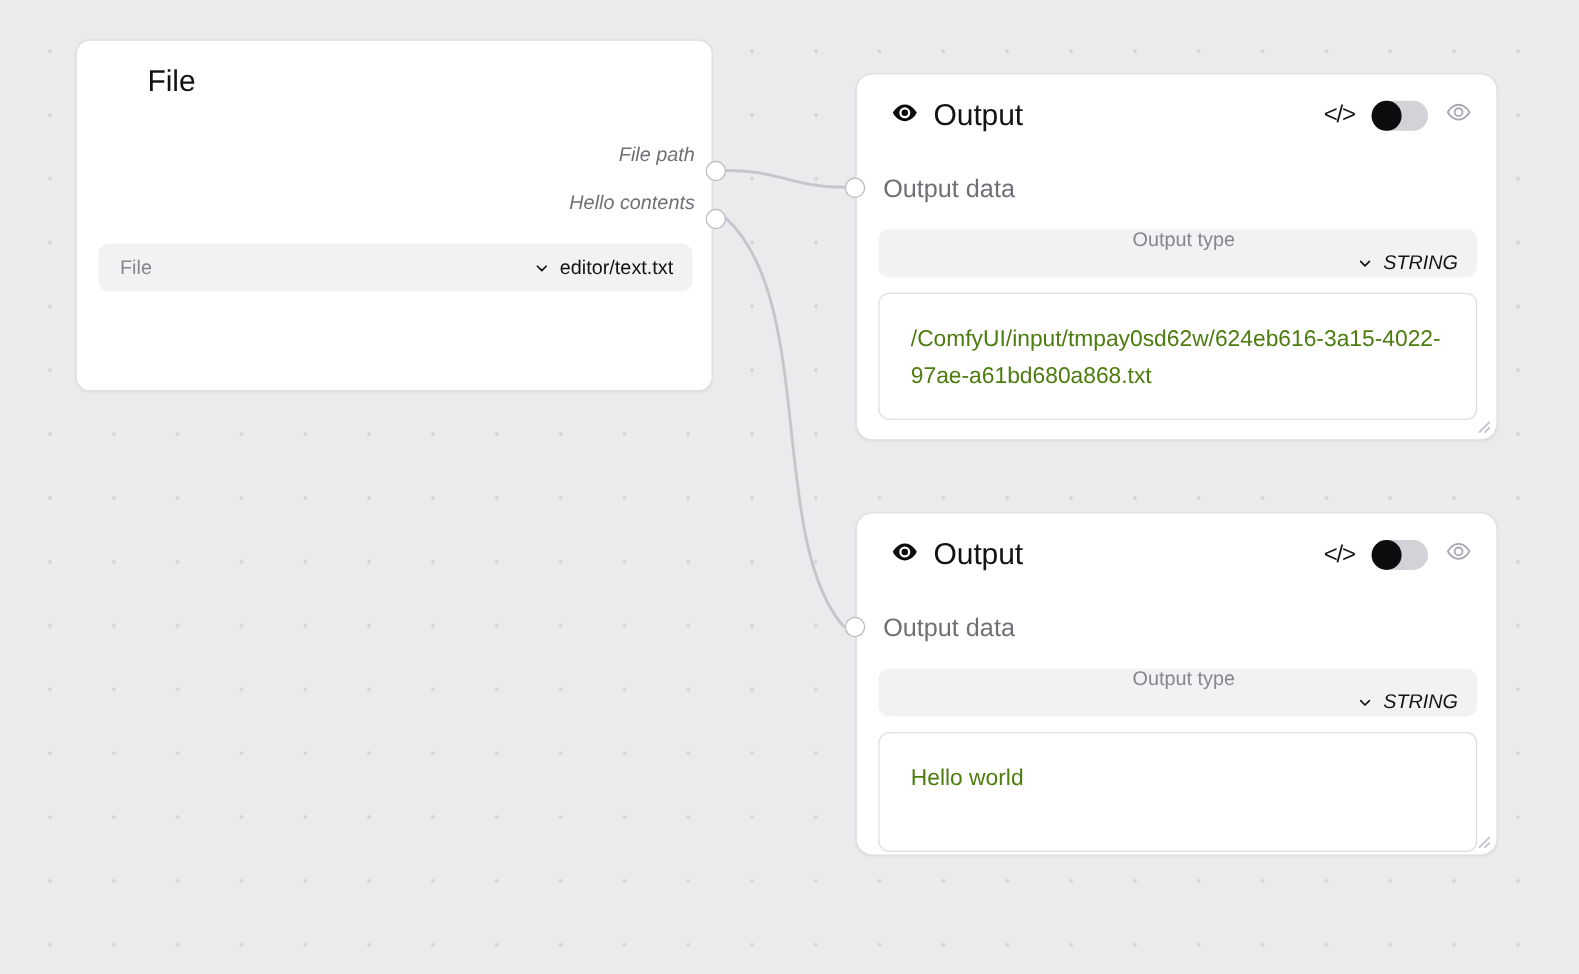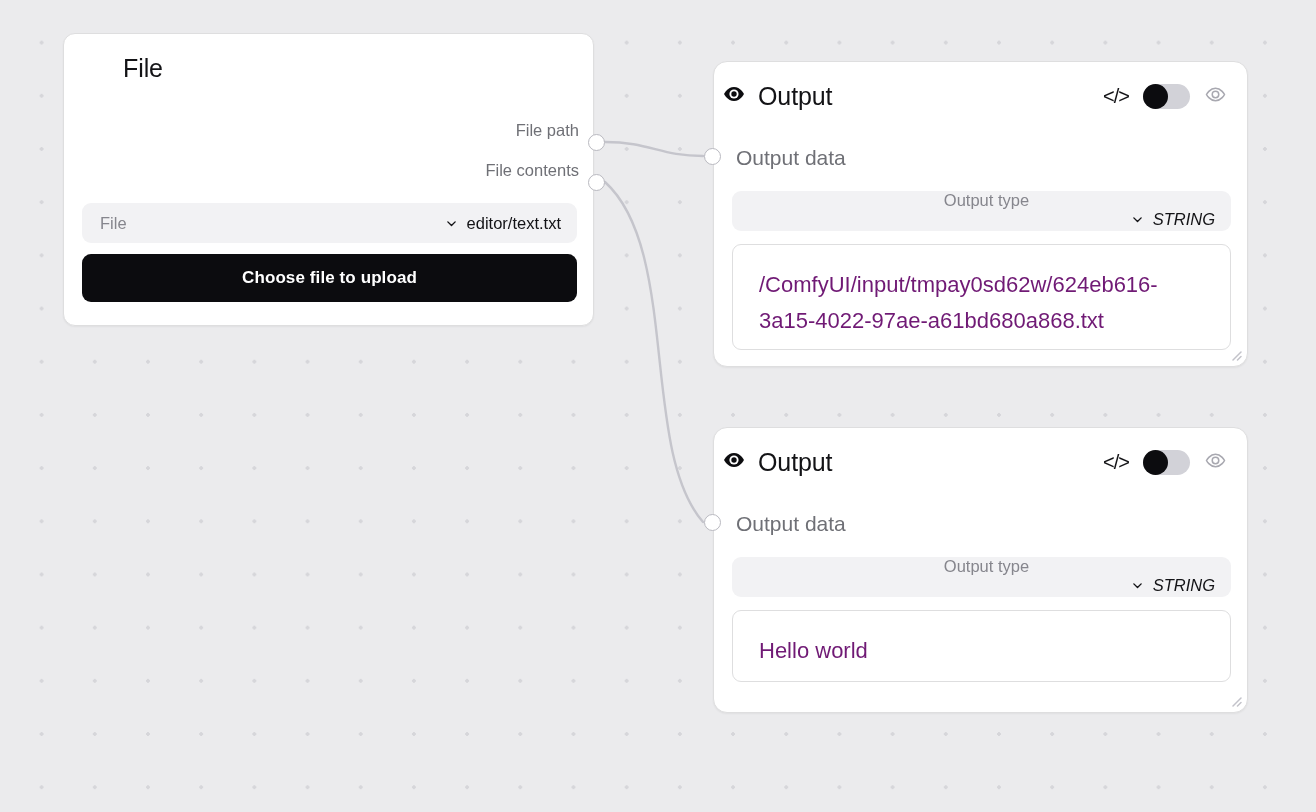--- a/index.html
+++ b/index.html
@@ -59,23 +59,24 @@
     left: 59px;
     top: 20px;
     font-size: 25px;
     color: #131316;
     letter-spacing: -0.1px;
   }
   .port-row {
     position: absolute;
     right: 0;
     display: flex;
-    align-items: center;
+    align-items: flex-start;
     justify-content: flex-end;
     height: 20px;
+    font-style: italic;
   }
   .port-row .port-label {
     font-size: 16.5px;
     color: #6f7076;
     white-space: nowrap;
     margin-right: 14px;
   }
   .row-filepath { top: 86px; }
   .row-textcontents { top: 126px; }
 
@@ -150,21 +151,21 @@
   .output-node-1 { top: 61px; height: 306px; }
   .output-node-2 { top: 427px; height: 286px; }
 
   .out-header {
     position: absolute;
     left: 0; top: 0;
     width: 100%;
     height: 68px;
     display: flex;
     align-items: center;
-    padding: 0 20px 0 8px;
+    padding: 0 20px 0 28px;
     box-sizing: border-box;
   }
   .out-title {
     font-size: 25px;
     color: #131316;
     letter-spacing: -0.1px;
     margin-left: 12px;
   }
   .hdr-right {
     margin-left: auto;
@@ -239,28 +240,28 @@
   .out-textbox {
     position: absolute;
     left: 18px;
     top: 182px;
     width: 499px;
     box-sizing: border-box;
     background: #ffffff;
     border: 1px solid #dededf;
     border-radius: 9px;
     padding: 22px 24px 18px 26px;
-    font-size: 22px;
+    font-size: 19px;
     line-height: 1.65;
-    color: #701a75;
+    color: #4d7c0f;
     overflow: hidden;
     word-break: break-word;
   }
   .out-textbox-1 { height: 106px; }
-  .out-textbox-2 { height: 72px; }
+  .out-textbox-2 { height: 100px; }
 
   .resize-grip {
     position: absolute;
     right: 5px;
     bottom: 5px;
     width: 14px;
     height: 14px;
   }
 
   .chev { display: block; }
@@ -277,36 +278,35 @@
 
   <div class="node file-node">
 
     <div class="file-title">File</div>
 
     <div class="port-row row-filepath">
       <span class="port-label">File path</span>
     </div>
 
     <div class="port-row row-textcontents">
-      <span class="port-label">File contents</span>
+      <span class="port-label">Hello contents</span>
     </div>
 
     <div class="file-select">
       <span class="sel-label">File</span>
       <span class="sel-right">
         <span>
           <svg class="chev" width="13" height="13" viewBox="0 0 16 16" fill="none">
             <path d="M3.5 6 L8 10.5 L12.5 6" stroke="#131316" stroke-width="1.7" stroke-linecap="round" stroke-linejoin="round"></path>
           </svg>
         </span>
         <span class="sel-value">editor/text.txt</span>
       </span>
     </div>
 
-    <button class="upload-btn">Choose file to upload</button>
   </div>
 
   <div class="port port-filepath"></div>
   <div class="port port-textcont"></div>
 
   <div class="node output-node output-node-1">
 
     <div class="out-header">
       <span>
         <svg width="24" height="24" viewBox="0 0 24 24">

